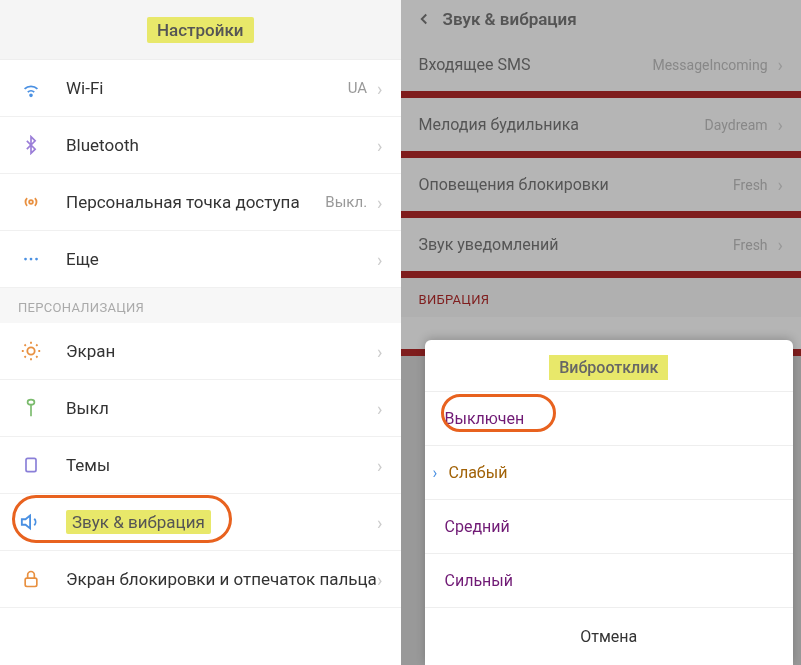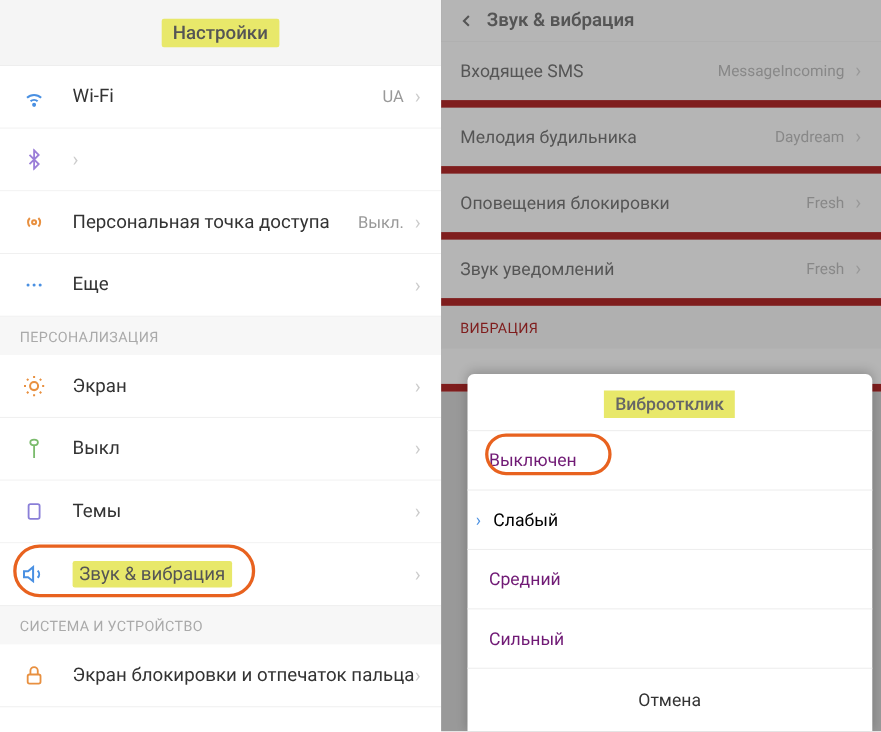--- a/index.html
+++ b/index.html
@@ -149,21 +149,21 @@
       color: #666;
     }
     .modal-option {
       padding: 17px 20px;
       border-bottom: 1px solid #eee;
       font-size: 16px;
       color: #701a75;
       position: relative;
     }
     .modal-option.selected {
-      color: #000000;
+      color: #a16207;
     }
     .modal-option.selected::before {
       content: '›';
       position: absolute;
       left: 8px;
       color: #4a90e2;
     }
     .modal-option.selected span {
       margin-left: 4px;
     }
@@ -217,20 +217,21 @@
     <span class="value">UA</span>
     <span class="chevron">›</span>
   </div>
 
   <div class="list-item">
     <span class="icon-holder">
       <svg width="20" height="20" viewBox="0 0 24 24" fill="none" stroke="#9b7ed8" stroke-width="2">
           <path d="m7 7 10 10-5 5V2l5 5L7 17"></path>
         </svg>
     </span>
+    <span class="label">Bluetooth</span>
     <span class="chevron">›</span>
   </div>
 
   <div class="list-item">
     <span class="icon-holder">
       <svg width="22" height="22" viewBox="0 0 24 24" fill="none" stroke="#e89040" stroke-width="2">
           <circle cx="12" cy="12" r="2"></circle>
           <path d="M16.24 7.76a6 6 0 0 1 0 8.49m-8.48-.01a6 6 0 0 1 0-8.49"></path>
         </svg>
     </span>
@@ -289,21 +290,20 @@
     <span class="icon-holder">
       <svg width="22" height="22" viewBox="0 0 24 24" fill="none" stroke="#4a90e2" stroke-width="2">
           <path d="M11 5 6 9H2v6h4l5 4V5z"></path>
           <path d="M15.54 8.46a5 5 0 0 1 0 7.07"></path>
         </svg>
     </span>
     <span class="label"><span class="label-highlight">Звук &amp; вибрация</span></span>
     <span class="chevron">›</span>
   </div>
 
-  <div class="section-header">СИСТЕМА И УСТРОЙСТВО</div>
 
   <div class="list-item">
     <span class="icon-holder">
       <svg width="20" height="20" viewBox="0 0 24 24" fill="none" stroke="#e89040" stroke-width="2">
           <rect x="5" y="11" width="14" height="10" rx="2"></rect>
           <path d="M8 11V7a4 4 0 0 1 8 0v4"></path>
         </svg>
     </span>
     <span class="label multiline">Экран блокировки и отпечаток пальца</span>
     <span class="chevron">›</span>

